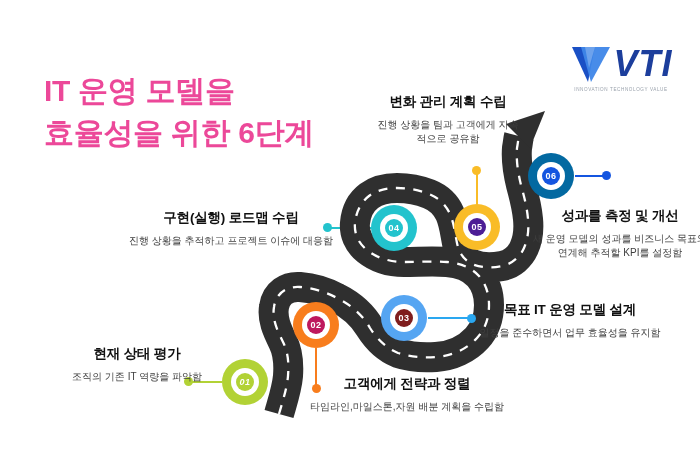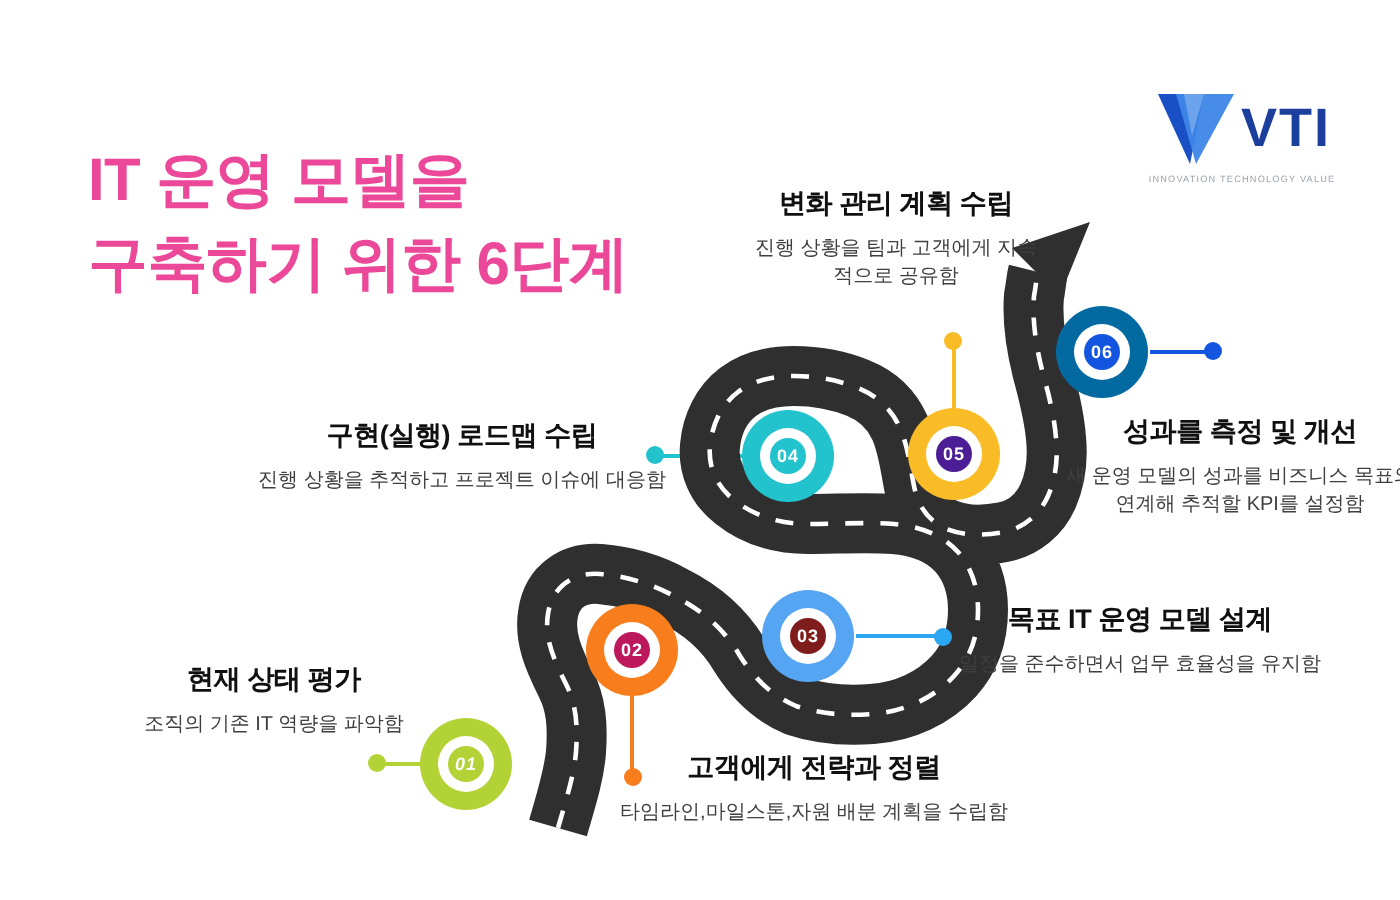--- a/index.html
+++ b/index.html
@@ -4,21 +4,21 @@
 <style>
   html,body{margin:0;padding:0;background:#fff;}
   .stage{position:relative;width:700px;height:450px;background:#ffffff;overflow:hidden;
          font-family:"Liberation Sans","DejaVu Sans",sans-serif;}
   
   .title{position:absolute;left:44px;top:70px;font-size:30px;font-weight:800;color:#ec4899;
          line-height:1.4;letter-spacing:-0.3px;z-index:6;}
   
   .logo{position:absolute;left:566px;top:44px;width:110px;z-index:6;text-align:center;}
   .logo-row{display:flex;align-items:center;justify-content:center;gap:2px;}
-  .logo-name{font-size:27px;font-weight:800;letter-spacing:1px;line-height:1;}
+  .logo-name{font-size:36px;font-weight:800;letter-spacing:1px;line-height:1;font-style:italic;}
   .logo-tagline{margin-top:3px;font-size:4.6px;letter-spacing:0.6px;color:#9aa2ac;white-space:nowrap;}
   
   .road-svg{position:absolute;left:0;top:0;z-index:2;pointer-events:none;}
   
   .cline{position:absolute;z-index:1;}
   .cline.h{height:2px;}
   .cline.v{width:2px;}
   .dot{position:absolute;width:9px;height:9px;border-radius:50%;z-index:3;}
   
   .milestone{position:absolute;width:46px;height:46px;border-radius:50%;z-index:4;}
@@ -33,21 +33,21 @@
   .label.w150 p{width:150px;}
   .label.w185 p{width:185px;}
 </style>
 </head>
 <body>
 
 <div class="stage">
 
   <div class="title">
     <div>IT 운영 모델을</div>
-    <div>구축하기 위한 6단계</div>
+    <div>효율성을 위한 6단계</div>
   </div>
 
   <div class="logo">
     <div class="logo-row">
       <svg width="42" height="40" viewBox="0 0 42 40">
         <polygon points="3,3 26,3 19,38" style="fill: rgb(26, 80, 197);"></polygon>
         <polygon points="12,3 41,3 22,38" opacity="0.95" style="fill: rgb(62, 134, 232);"></polygon>
         <polygon points="16,3 26,3 20,24" fill="#ffffff" opacity="0.25"></polygon>
       </svg>
       <div class="logo-name" style="color: rgb(28, 62, 156);">VTI</div>
@@ -84,21 +84,21 @@
     <polygon points="545,111 506,124 530,148" style="fill: rgb(47, 47, 47);"></polygon>
   </svg>
 
   <div class="dot" style="left: 184px; top: 377px; background-color: rgb(178, 210, 53);"></div>
   <div class="dot" style="left: 312px; top: 384px; background-color: rgb(248, 125, 29);"></div>
   <div class="dot" style="left: 467px; top: 314px; background-color: rgb(42, 167, 240);"></div>
   <div class="dot" style="left: 323px; top: 223px; background-color: rgb(35, 195, 205);"></div>
   <div class="dot" style="left: 472px; top: 166px; background-color: rgb(249, 188, 39);"></div>
   <div class="dot" style="left: 602px; top: 171px; background-color: rgb(20, 85, 224);"></div>
 
-  <div class="milestone" style="left: 210px; top: 359px; background-color: rgb(178, 210, 53); font-style: italic;">
+  <div class="milestone" style="left: 222px; top: 359px; background-color: rgb(178, 210, 53); font-style: italic;">
     <div class="mid"></div>
     <div class="core" style="background-color: rgb(178, 210, 53);">
       <span>01</span>
     </div>
   </div>
   <div class="milestone" style="left: 293px; top: 302px; background-color: rgb(248, 125, 29);">
     <div class="mid"></div>
     <div class="core" style="background-color: #be185d;">
       <span>02</span>
     </div>
@@ -121,21 +121,21 @@
       <span>05</span>
     </div>
   </div>
   <div class="milestone" style="left: 528px; top: 153px; background-color: #0369a1;">
     <div class="mid"></div>
     <div class="core" style="background-color: rgb(20, 85, 224);">
       <span>06</span>
     </div>
   </div>
 
-  <div class="label" style="left:137px;top:331px;">
+  <div class="label" style="left:137px;top:345px;">
     <h3>현재 상태 평가</h3>
     <p>조직의 기존 IT 역량을 파악함</p>
   </div>
   <div class="label" style="left:407px;top:375px;">
     <h3>고객에게 전략과 정렬</h3>
     <p>타임라인,마일스톤,자원 배분 계획을 수립함</p>
   </div>
   <div class="label" style="left:570px;top:301px;">
     <h3>목표 IT 운영 모델 설계</h3>
     <p>일정을 준수하면서 업무 효율성을 유지함</p>

